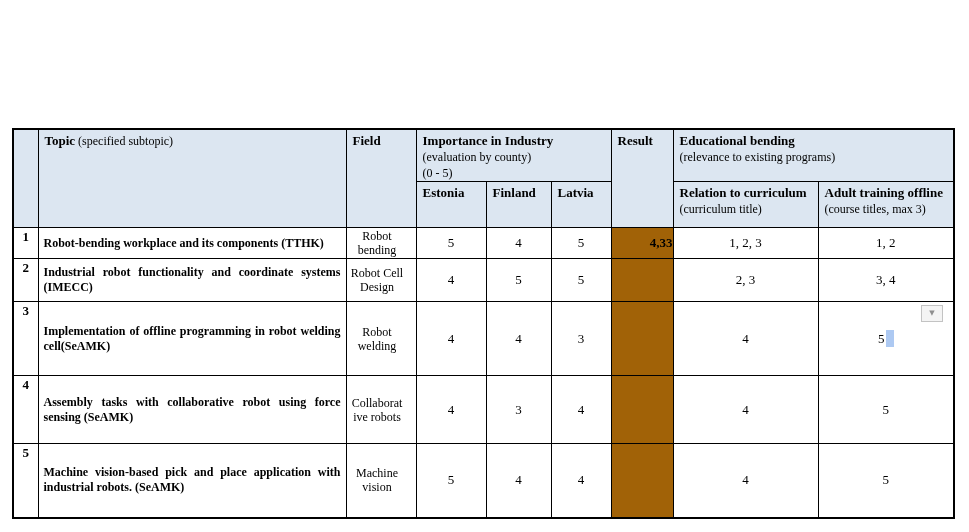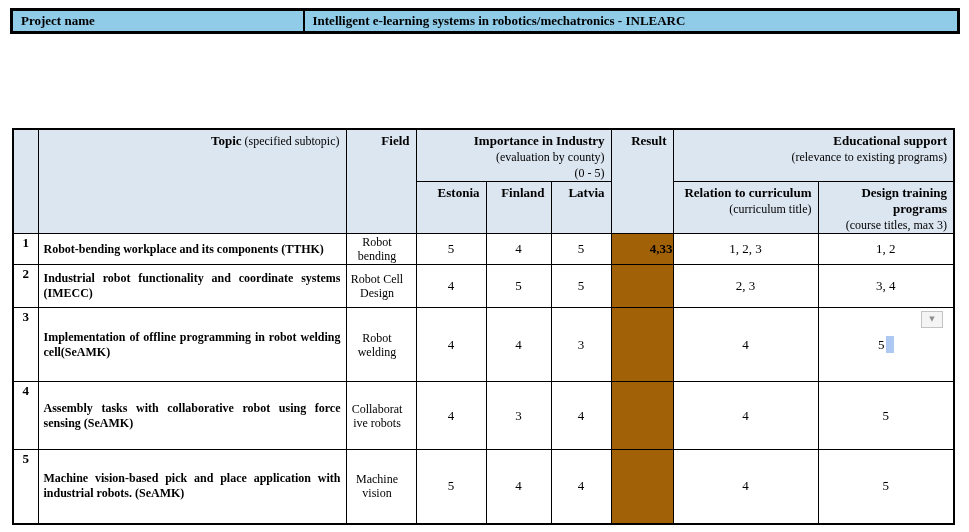--- a/index.html
+++ b/index.html
@@ -23,21 +23,21 @@
     background:#90CCE8;font-weight:bold;font-size:13px;
     vertical-align:middle;padding-left:8px;text-align:left;
   }
   #header-table .row-name{height:23px;}
   #header-table .row-number{height:22px;}
 
   
   #main-table{left:12px;top:128px;width:941px;border:2px solid #000;font-size:13px;}
   #main-table td,#main-table th{border:1px solid #000;}
   #main-table th{
-    background:#DCE6F1;vertical-align:top;text-align:right;
+    background:#DCE6F1;vertical-align:top;text-align:left;
     padding:3px 6px 0 6px;font-size:13px;
   }
   .hdr-b{font-weight:bold;}
   .hdr-n{font-weight:normal;font-size:12px;}
   tr.hrow1{height:46px;}
   tr.hrow2{height:46px;}
   tr.r1{height:30px;} tr.r2{height:43px;} tr.r3{height:74px;}
   tr.r4{height:68px;} tr.r5{height:74px;}
 
   td.num{vertical-align:top;text-align:center;font-weight:bold;padding-top:1px;}
@@ -68,28 +68,20 @@
 </style>
 </head>
 <body>
 
 <table id="header-table">
   <colgroup>
       <col style="width:292px">
       <col style="width:655px">
     </colgroup>
   <tbody>
-  <tr class="row-name">
-    <td class="label-cell">
-      <span>Project name</span>
-    </td>
-    <td class="value-cell">
-      <span>Intelligent e-learning systems in robotics/mechatronics - INLEARC</span>
-    </td>
-  </tr>
 </tbody>
   </table>
 
 <table id="main-table">
   <colgroup>
     <col style="width:25px">
       <col style="width:308px">
       <col style="width:70px">
     <col style="width:70px">
       <col style="width:65px">
@@ -110,40 +102,40 @@
     </th>
     <th colspan="3">
       <span class="hdr-b">Importance in Industry</span><br>
       <span class="hdr-n">(evaluation by county)</span><br>
       <span class="hdr-n">(0 - 5)</span>
     </th>
     <th rowspan="2">
       <span class="hdr-b">Result</span>
     </th>
     <th colspan="2">
-      <span class="hdr-b">Educational support</span><br>
+      <span class="hdr-b">Educational bending</span><br>
       <span class="hdr-n">(relevance to existing programs)</span>
     </th>
   </tr>
   <tr class="hrow2">
     <th>
       <span class="hdr-b">Estonia</span>
     </th>
     <th>
       <span class="hdr-b">Finland</span>
     </th>
     <th>
       <span class="hdr-b">Latvia</span>
     </th>
     <th>
       <span class="hdr-b">Relation to curriculum</span><br>
       <span class="hdr-n">(curriculum title)</span>
     </th>
     <th>
-      <span class="hdr-b">Design training programs</span><br>
+      <span class="hdr-b">Adult training offline</span><br>
       <span class="hdr-n">(course titles, max 3)</span>
     </th>
   </tr>
 
   <tr class="r1">
     <td class="num">1</td>
     <td class="topic">Robot-bending workplace and its components  (TTHK)</td>
     <td class="field">Robot bending</td>
     <td class="val">5</td>
     <td class="val">4</td>

